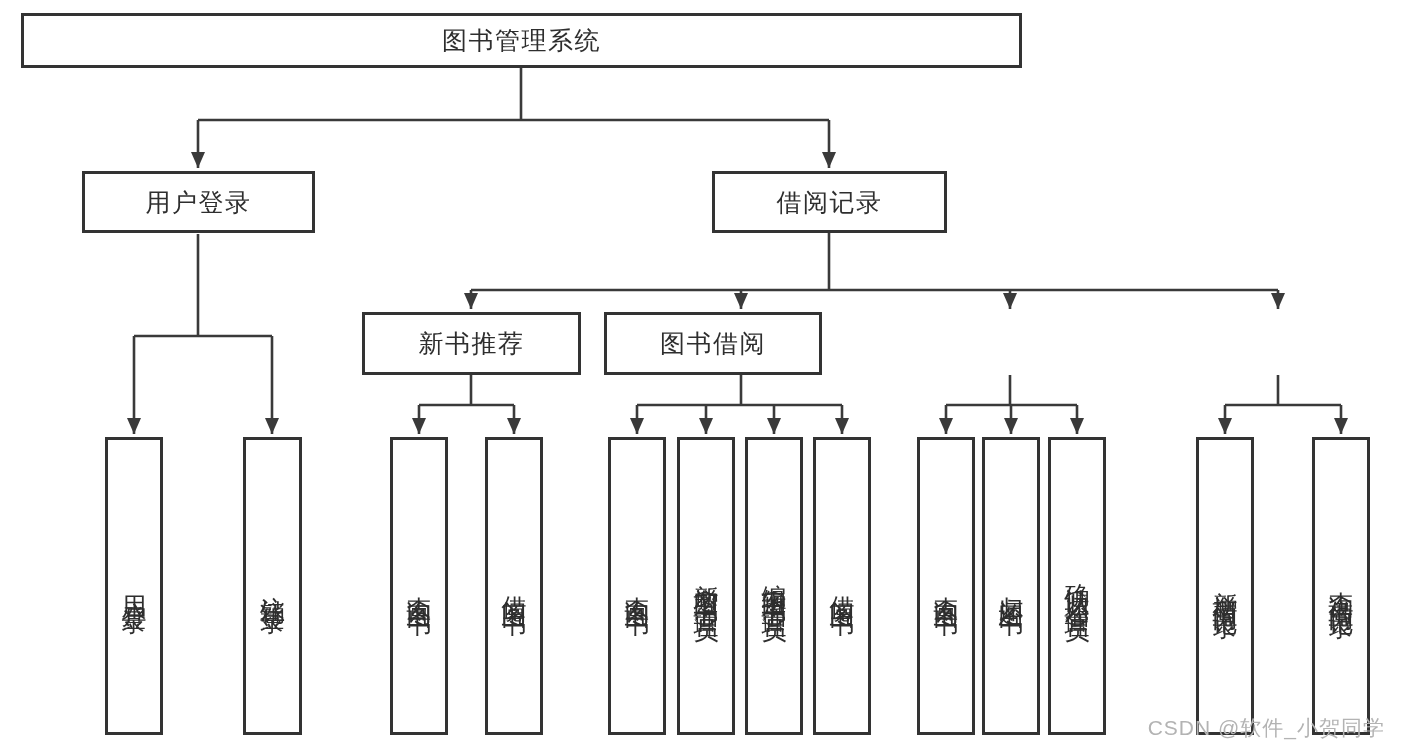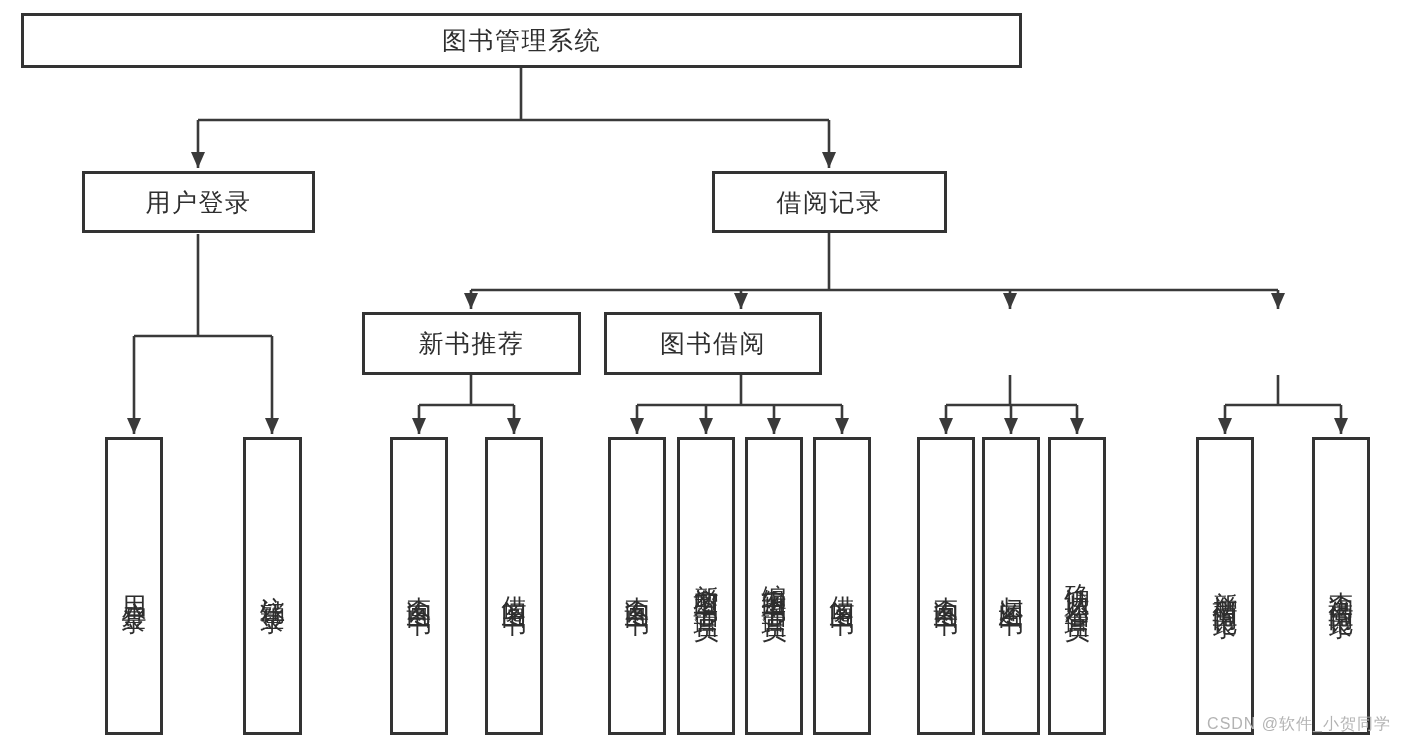--- a/index.html
+++ b/index.html
@@ -39,24 +39,24 @@
   .vbox .lbl{
     color:var(--text);
     font-size:25px;
     writing-mode:vertical-rl;
     text-orientation:mixed;
     letter-spacing:5px;
     line-height:1;
   }
   .watermark{
     position:absolute;
-    right:14px;top:714px;
+    right:20px;top:714px;
     z-index:5;
     color:var(--watermark);
-    font-size:16px;
+    font-size:21px;
     letter-spacing:1px;
     white-space:nowrap;
   }
 </style>
 </head>
 <body>
 
 <div id="canvas">
 
   <svg id="connectors" width="1405" height="747" viewBox="0 0 1405 747">

